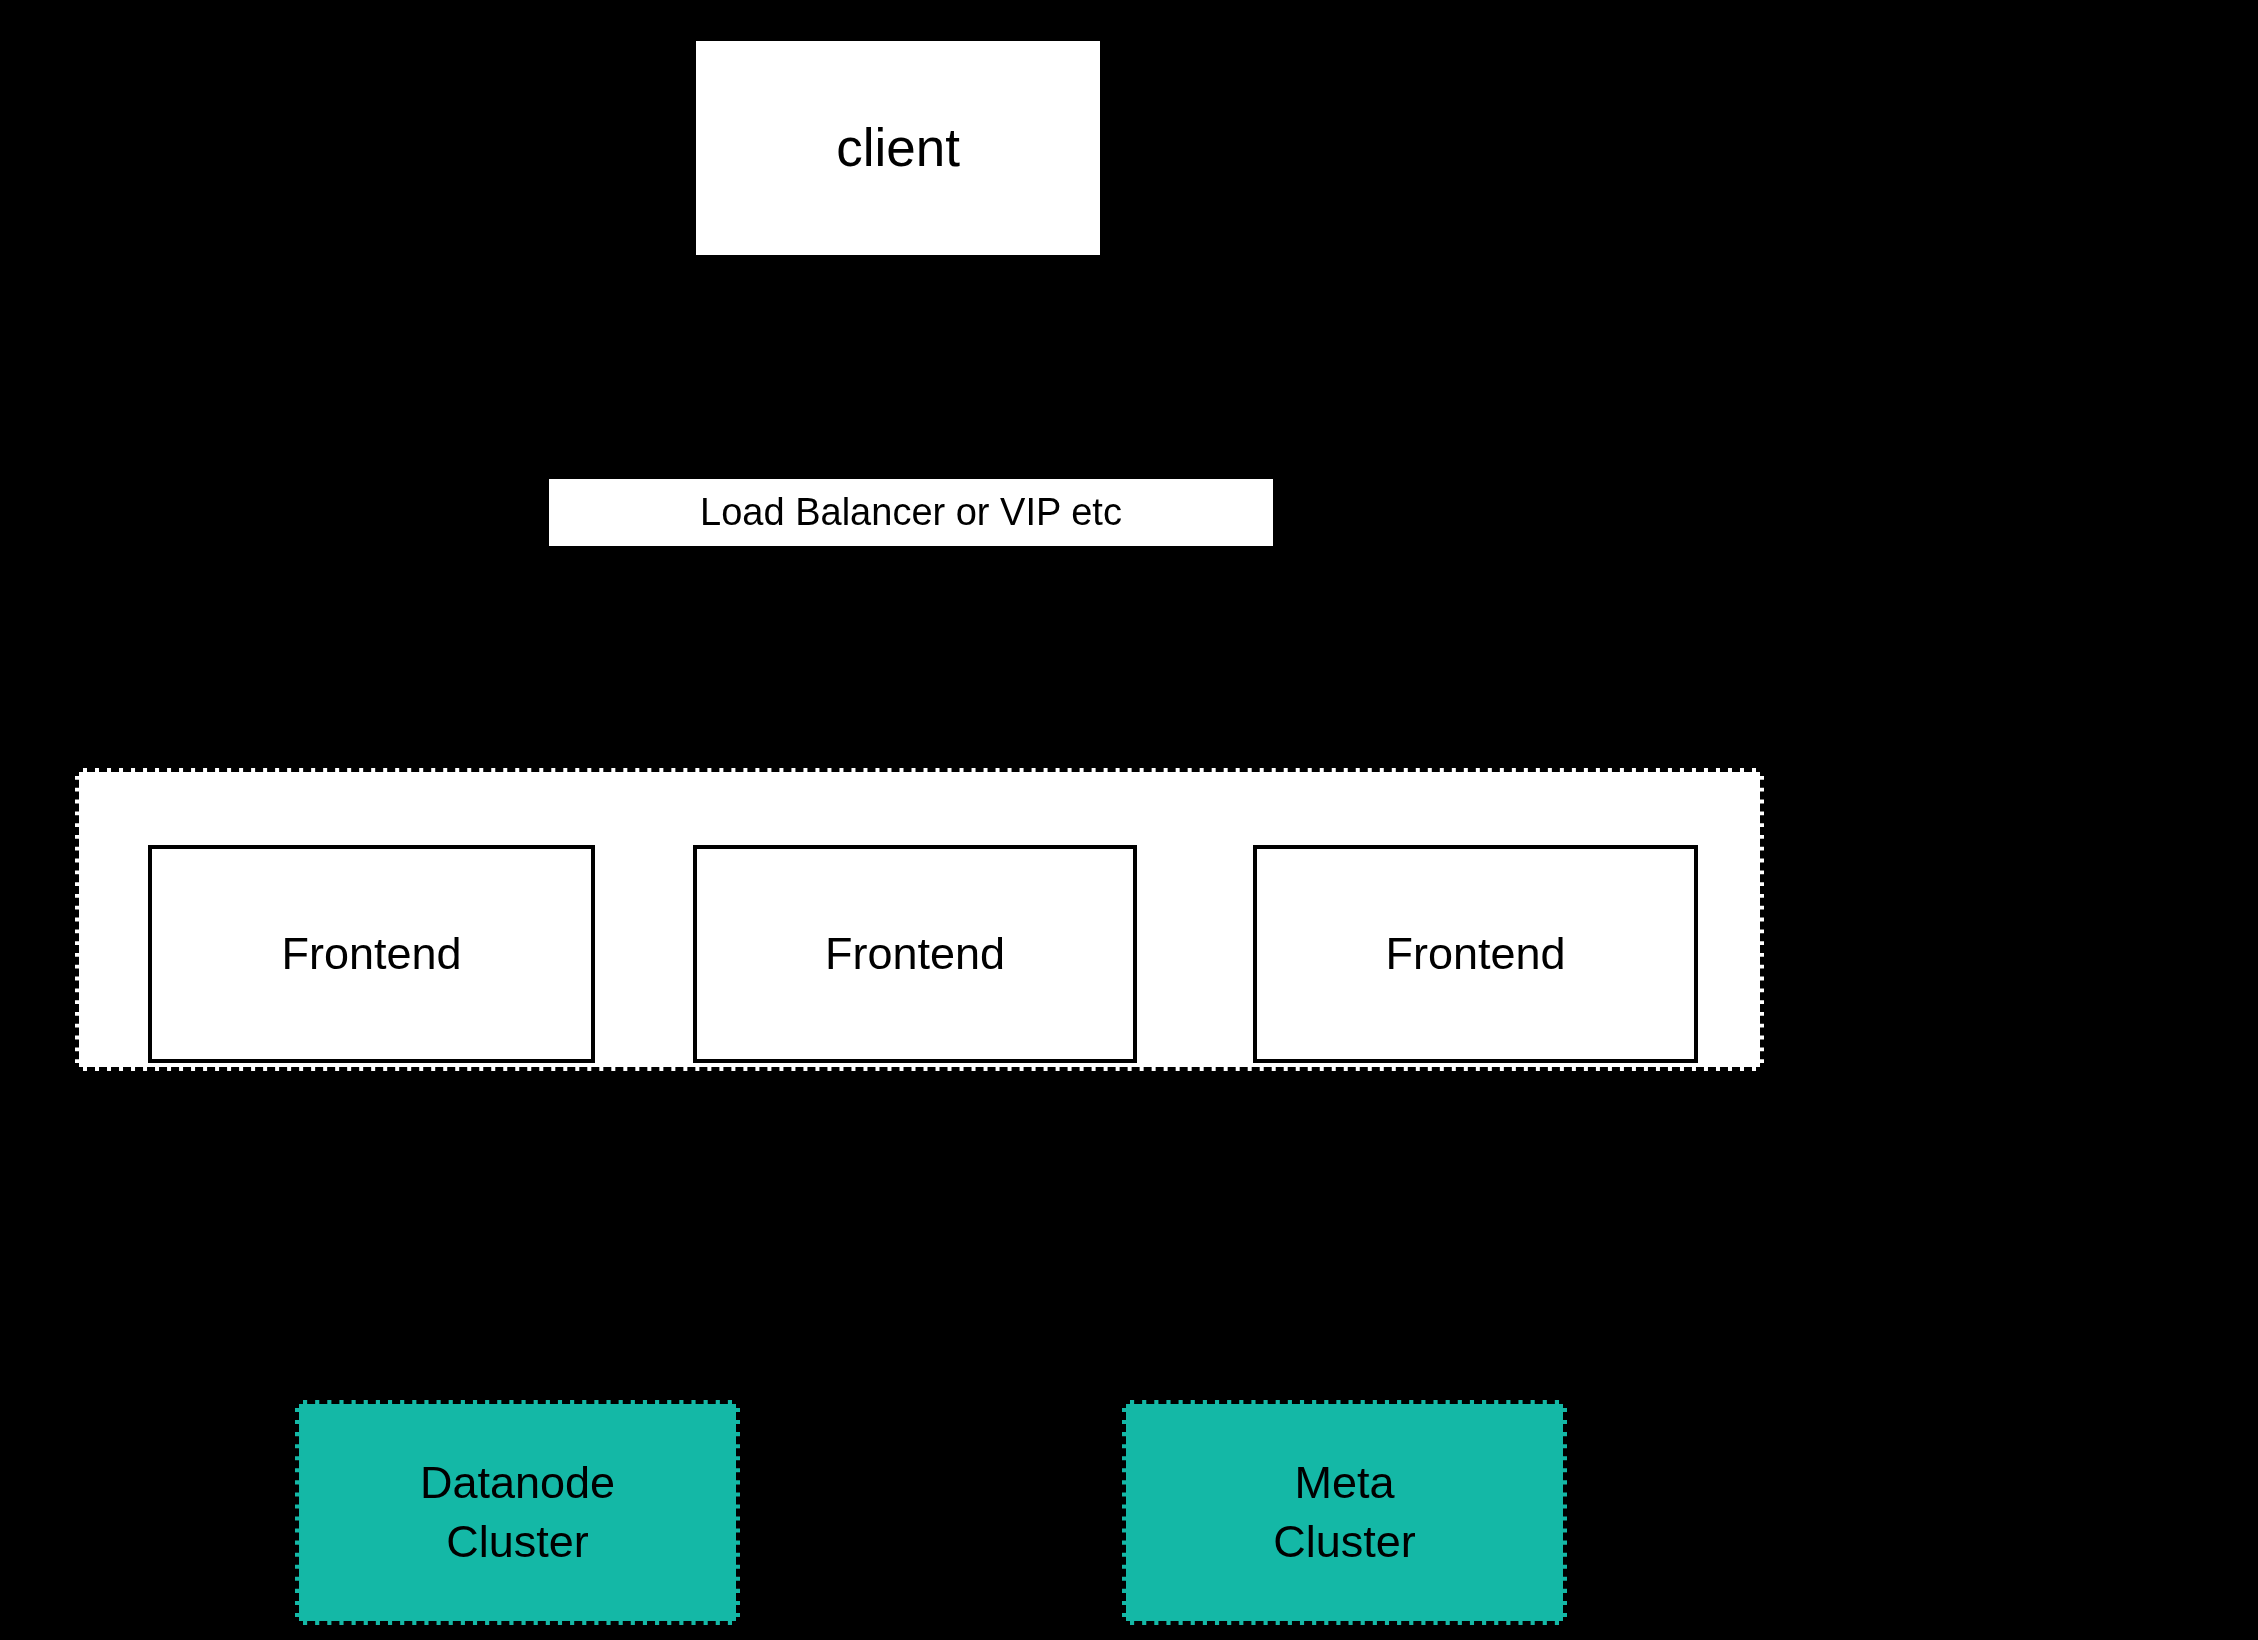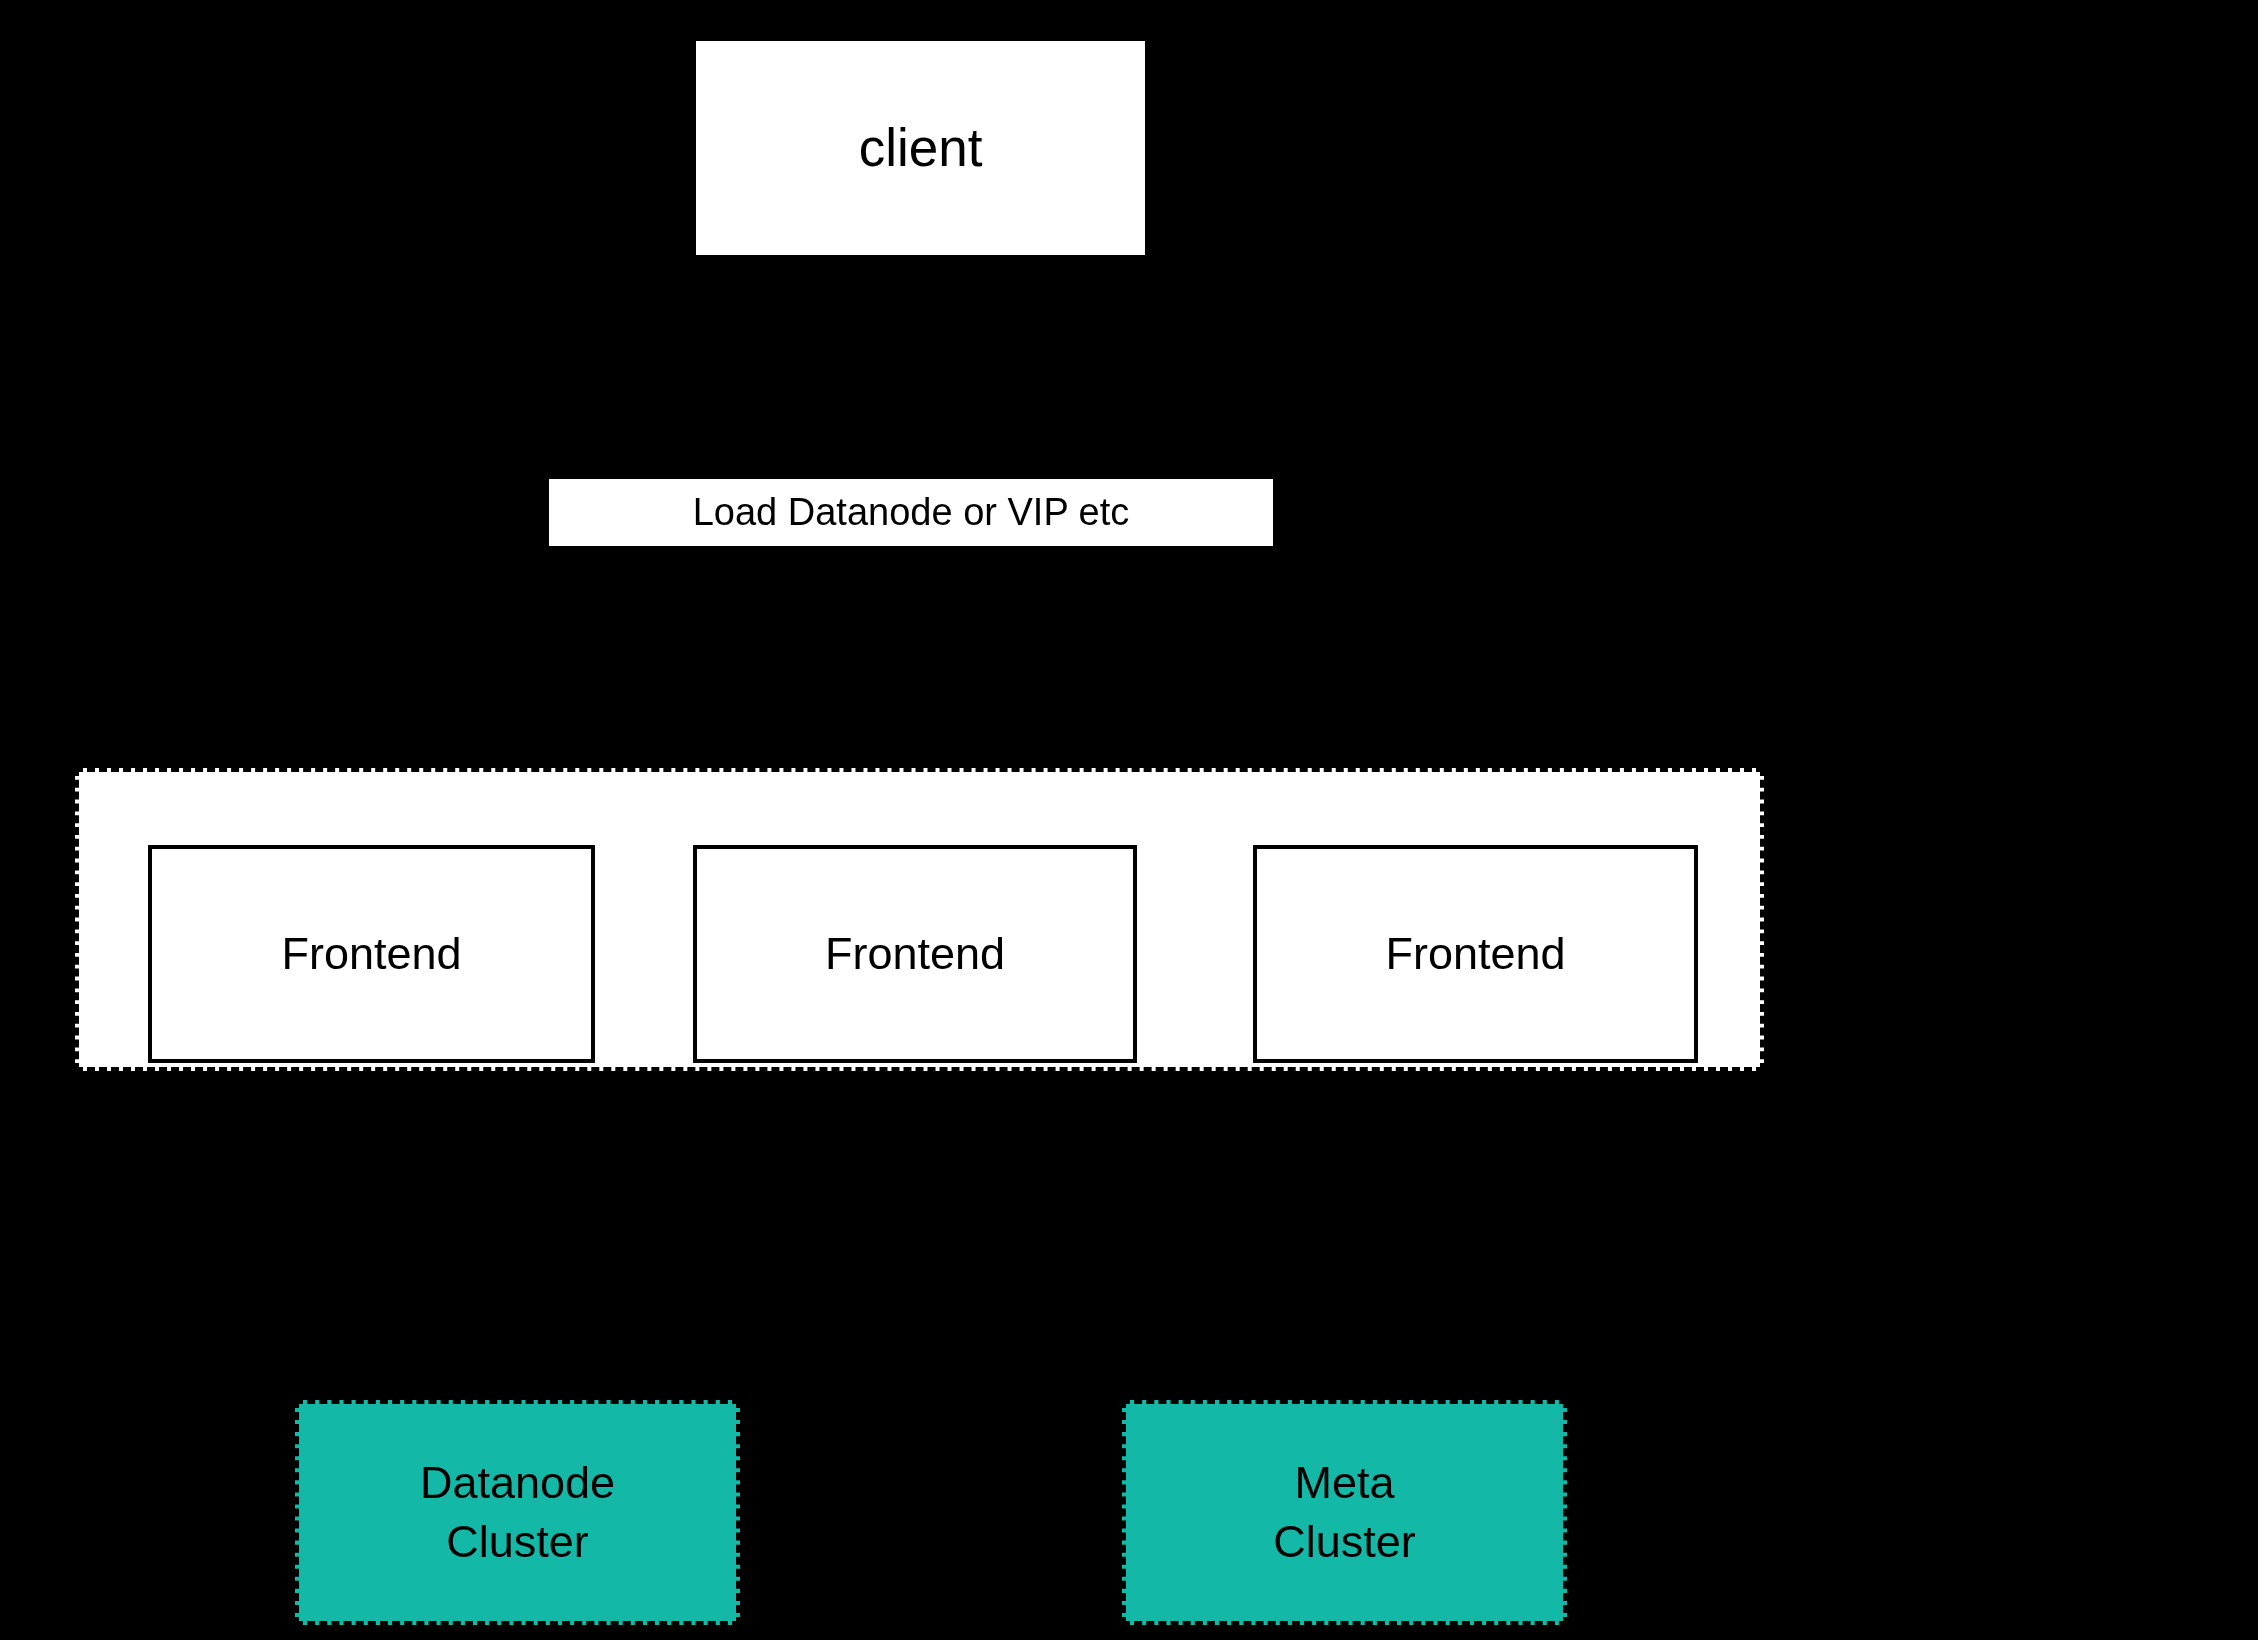--- a/index.html
+++ b/index.html
@@ -26,21 +26,21 @@
     align-items: center;
     justify-content: center;
     text-align: center;
     line-height: 1.18;
   }
 
   
   #client-box {
     left: 696px;
     top: 41px;
-    width: 449px;
+    width: 404px;
     height: 214px;
     border: none;
     font-size: 53px;
   }
 
   
   #load-balancer-box {
     left: 549px;
     top: 479px;
     width: 724px;
@@ -123,21 +123,21 @@
   <div class="connector" style="left:910px; top:255px; width:3.6px; height:225px;"></div>
   <div class="connector" style="left:910px; top:546px; width:3.6px; height:222px;"></div>
   <div class="connector" style="left:516px; top:1071px; width:3.6px; height:329px;"></div>
   <div class="connector" style="left:1343px; top:1071px; width:3.6px; height:329px;"></div>
 
   <div id="client-box" class="node">
     <span>client</span>
   </div>
 
   <div id="load-balancer-box" class="node">
-    <span>Load Datanode or VIP etc</span>
+    <span>Load Balancer or VIP etc</span>
   </div>
 
   <div id="frontend-cluster"></div>
 
   <div id="frontend-node-0" class="frontend-node">
     <span>Frontend</span>
   </div>
   <div id="frontend-node-1" class="frontend-node">
     <span>Frontend</span>
   </div>

